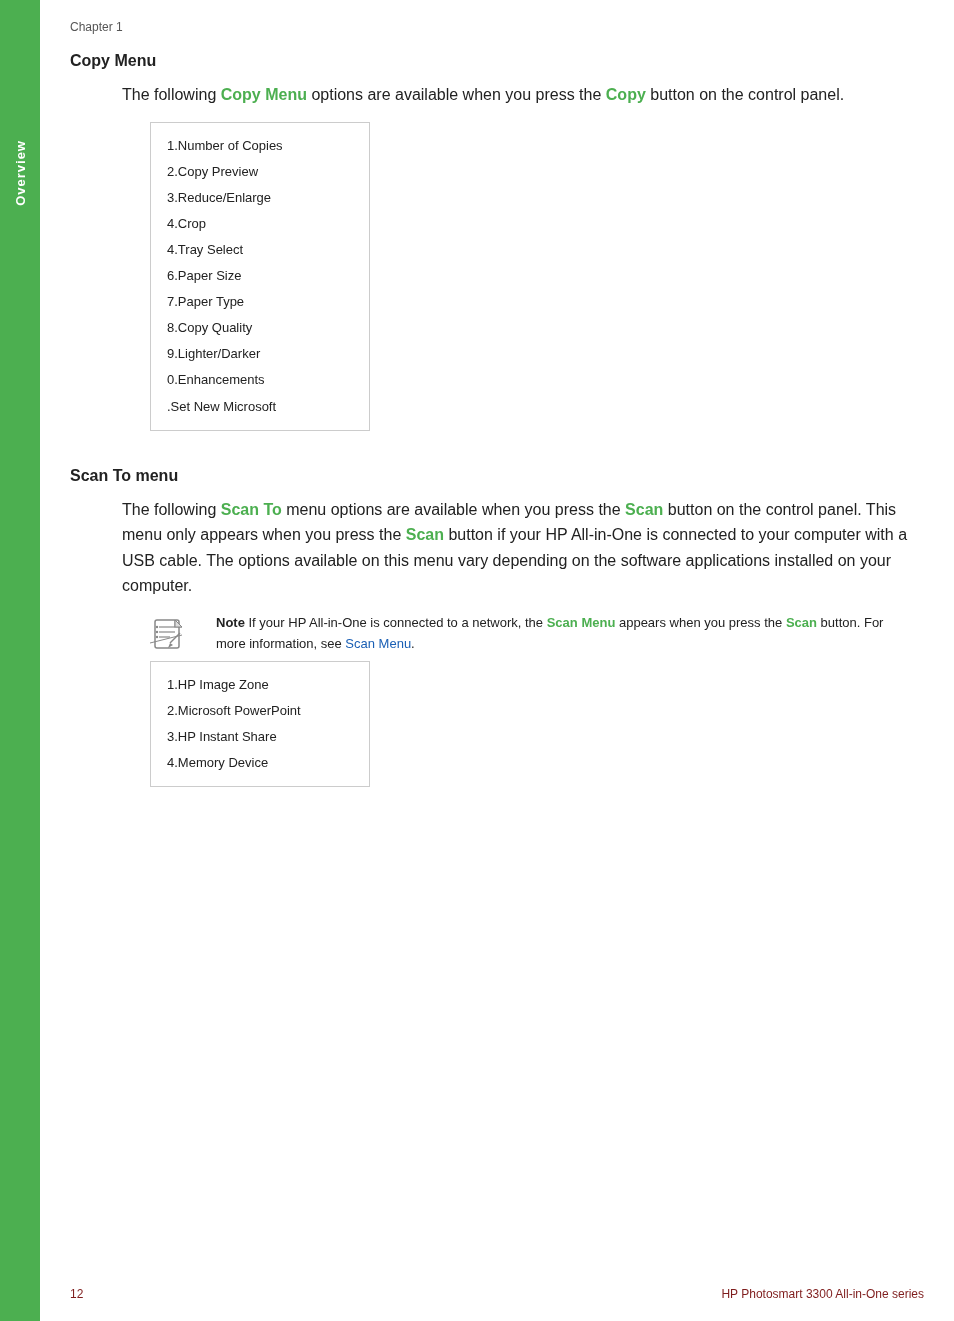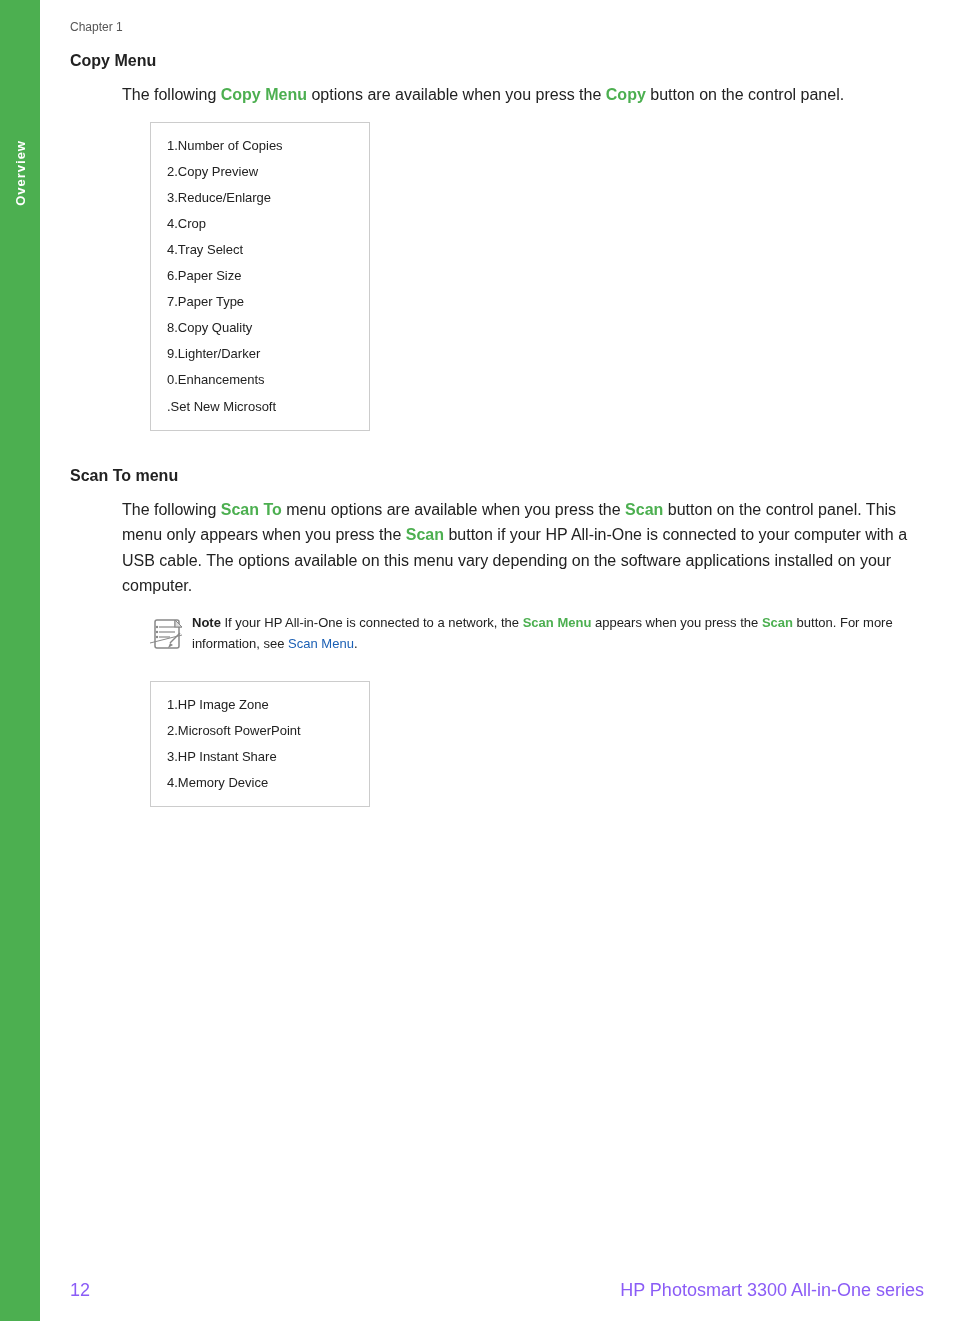--- a/index.html
+++ b/index.html
@@ -98,22 +98,22 @@
       color: #222;
       padding: 2px 0;
       line-height: 1.7;
     }
 
     
     .note-container {
       display: flex;
       align-items: flex-start;
       margin-left: 80px;
-      margin-bottom: 26px;
-      gap: 4px;
+      margin-bottom: 6px;
+      gap: 28px;
     }
 
     .note-icon {
       width: 38px;
       height: 38px;
       flex-shrink: 0;
       margin-top: 2px;
     }
 
     .note-text {
@@ -134,22 +134,22 @@
 
     
     .footer {
       position: absolute;
       bottom: 20px;
       left: 40px;
       right: 0;
       display: flex;
       justify-content: space-between;
       padding: 0 30px 0 30px;
-      font-size: 18px;
-      color: #8b5cf6;
+      font-size: 12px;
+      color: #7f1d1d;
     }
 
     .section-block {
       margin-bottom: 32px;
     }
   </style>
 </head>
 <body>
 
 <div class="page-container">

